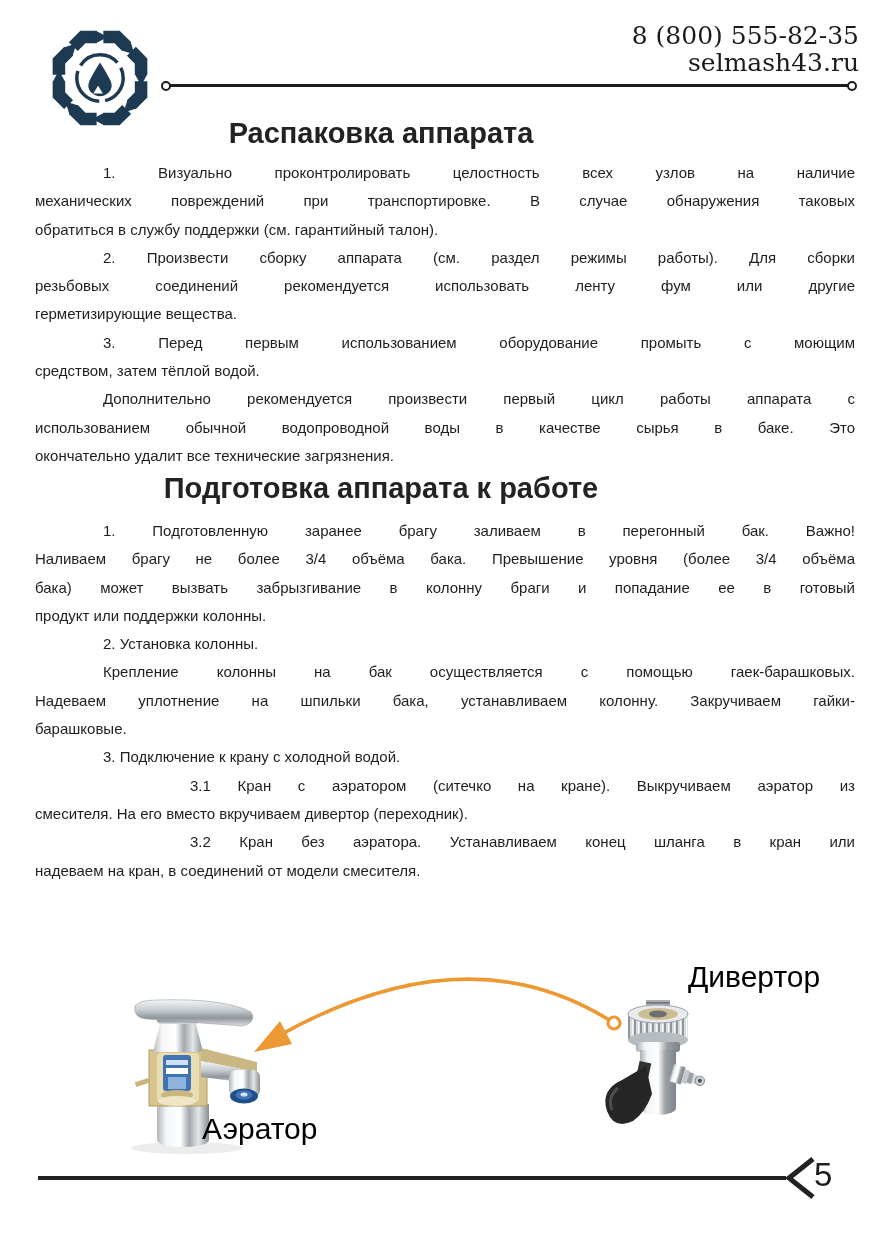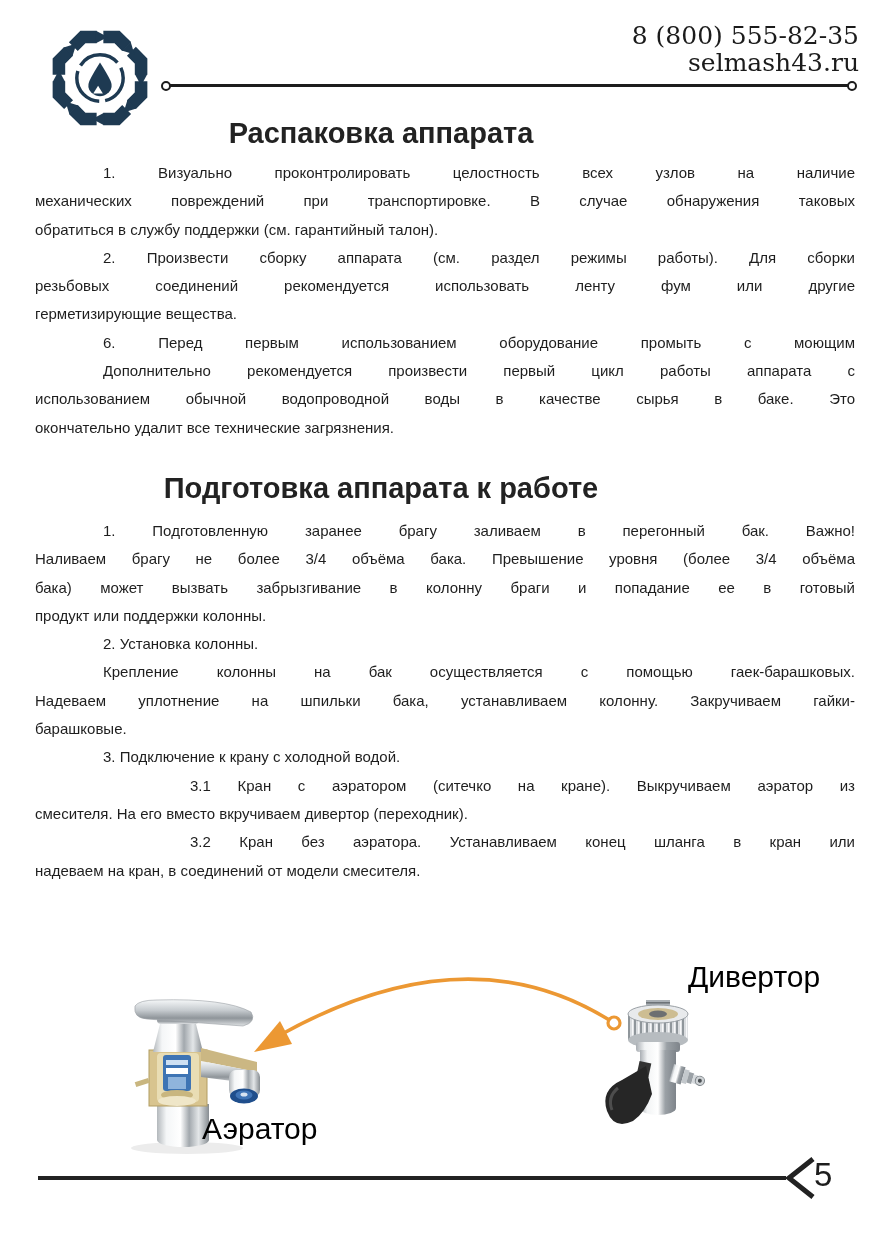--- a/index.html
+++ b/index.html
@@ -88,21 +88,22 @@
         <div class="line first normal">1. Визуально проконтролировать целостность всех узлов на наличие</div>
         <div class="line">механических повреждений при транспортировке. В случае обнаружения таковых</div>
         <div class="line last">обратиться в службу поддержки (см. гарантийный талон).</div>
       </div>
       <div class="para">
         <div class="line first normal">2.  Произвести сборку аппарата (см. раздел режимы работы). Для сборки</div>
         <div class="line">резьбовых соединений рекомендуется использовать ленту фум или другие</div>
         <div class="line last">герметизирующие вещества.</div>
       </div>
       <div class="para">
-        <div class="line first normal">6. Перед первым использованием оборудование промыть с моющим</div>
+        <div class="line first normal">3. Перед первым использованием оборудование промыть с моющим</div>
+        <div class="line last">средством, затем тёплой водой.</div>
       </div>
       <div class="para">
         <div class="line first normal">Дополнительно рекомендуется произвести первый цикл работы аппарата с</div>
         <div class="line">использованием обычной водопроводной воды в качестве сырья в баке. Это</div>
         <div class="line last">окончательно удалит все технические загрязнения.</div>
       </div>
     </div>
 
   <h2 class="sec-title" id="title-2">Подготовка аппарата к работе</h2>
   <div class="textblock" id="textblock-2">

